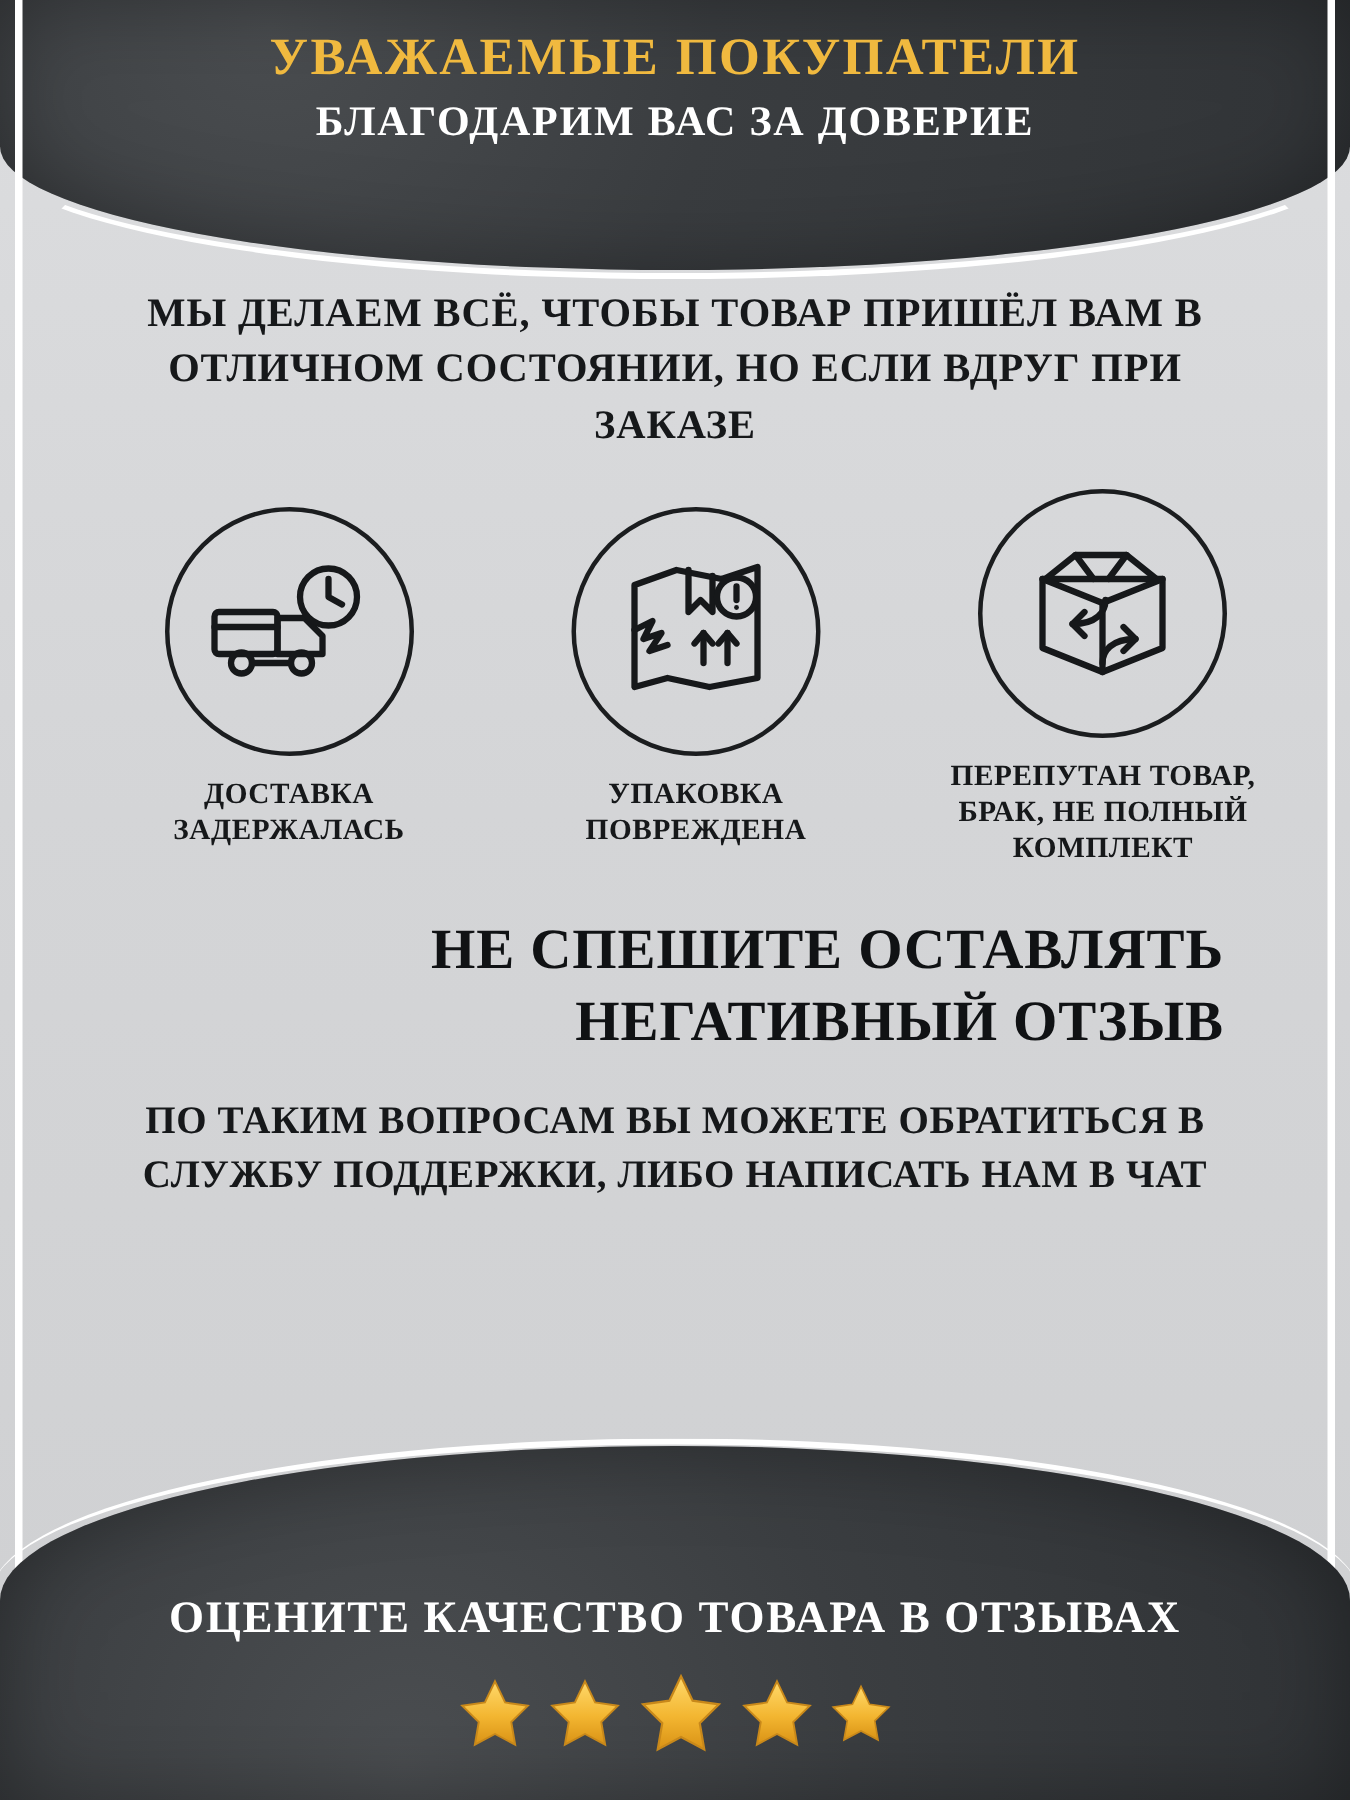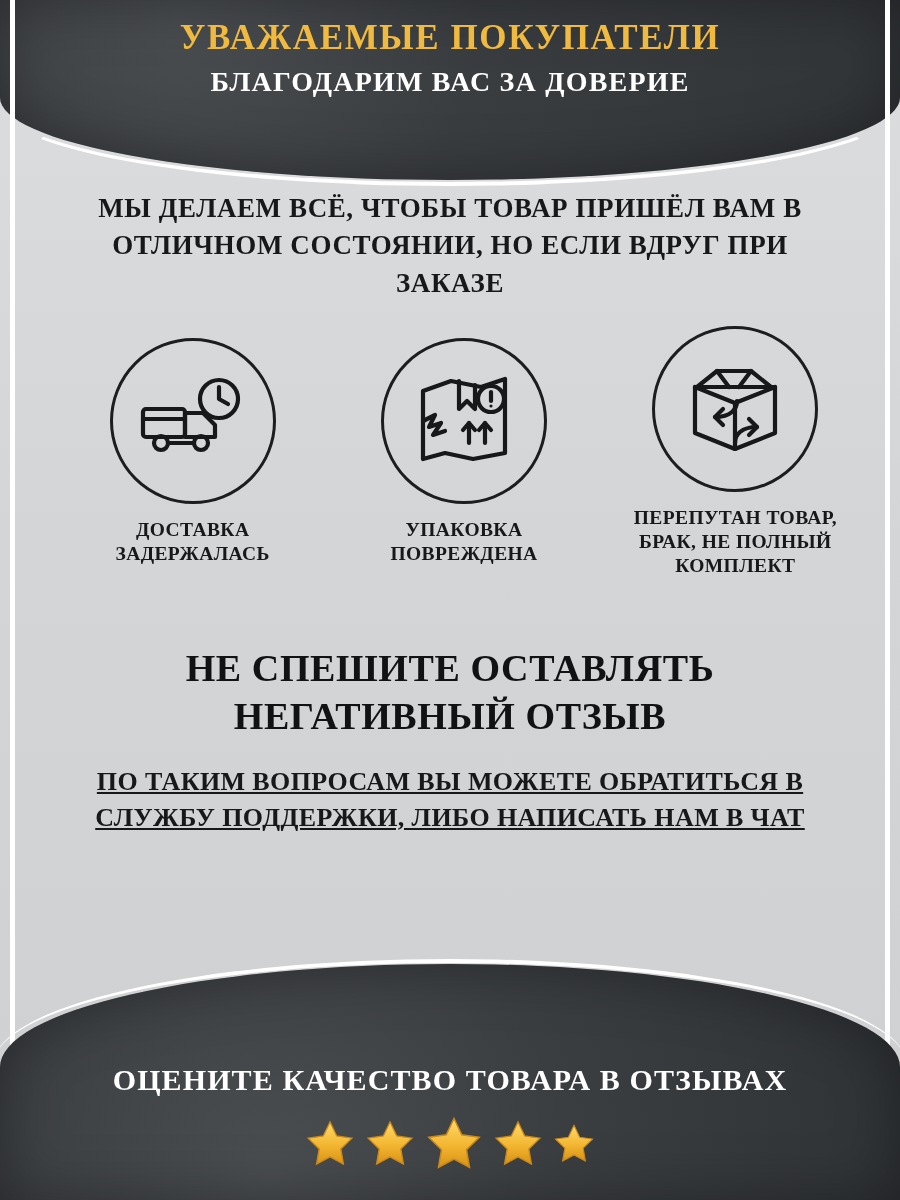--- a/index.html
+++ b/index.html
@@ -135,39 +135,39 @@
     font-size: 19.5px;
     font-weight: bold;
     line-height: 1.24;
     letter-spacing: 0.4px;
     text-transform: uppercase;
     color: #16181a;
   }
 
   
   .headline {
-    margin-top: 67px;
+    margin-top: 32px;
     font-size: 38px;
     font-weight: bold;
     letter-spacing: 0.6px;
     line-height: 1.25;
     text-transform: uppercase;
     color: #101214;
     padding: 0 84px;
+    text-align: right;
   }
   .body-text {
     margin-top: 24px;
     font-size: 26px;
     font-weight: bold;
     letter-spacing: 0.4px;
     line-height: 1.38;
     text-transform: uppercase;
     color: #16181a;
     padding: 0 52px;
-    text-decoration: underline;
   }
 
   
   .bottom-band {
     position: absolute;
     left: 0;
     bottom: 0;
     width: 900px;
     height: 236px;
     background:

